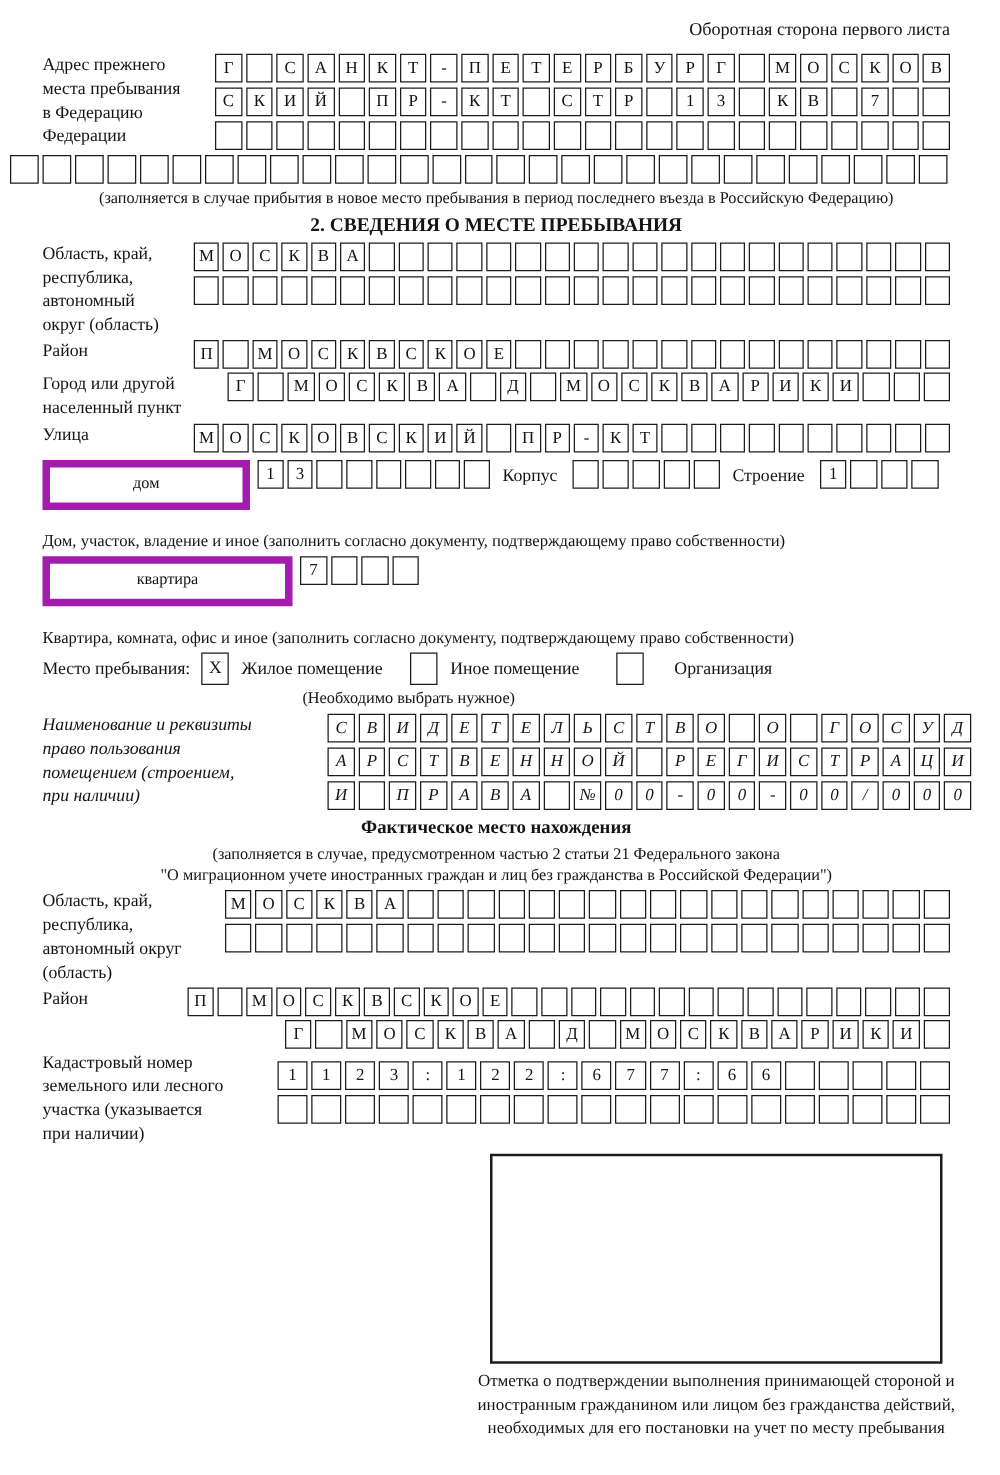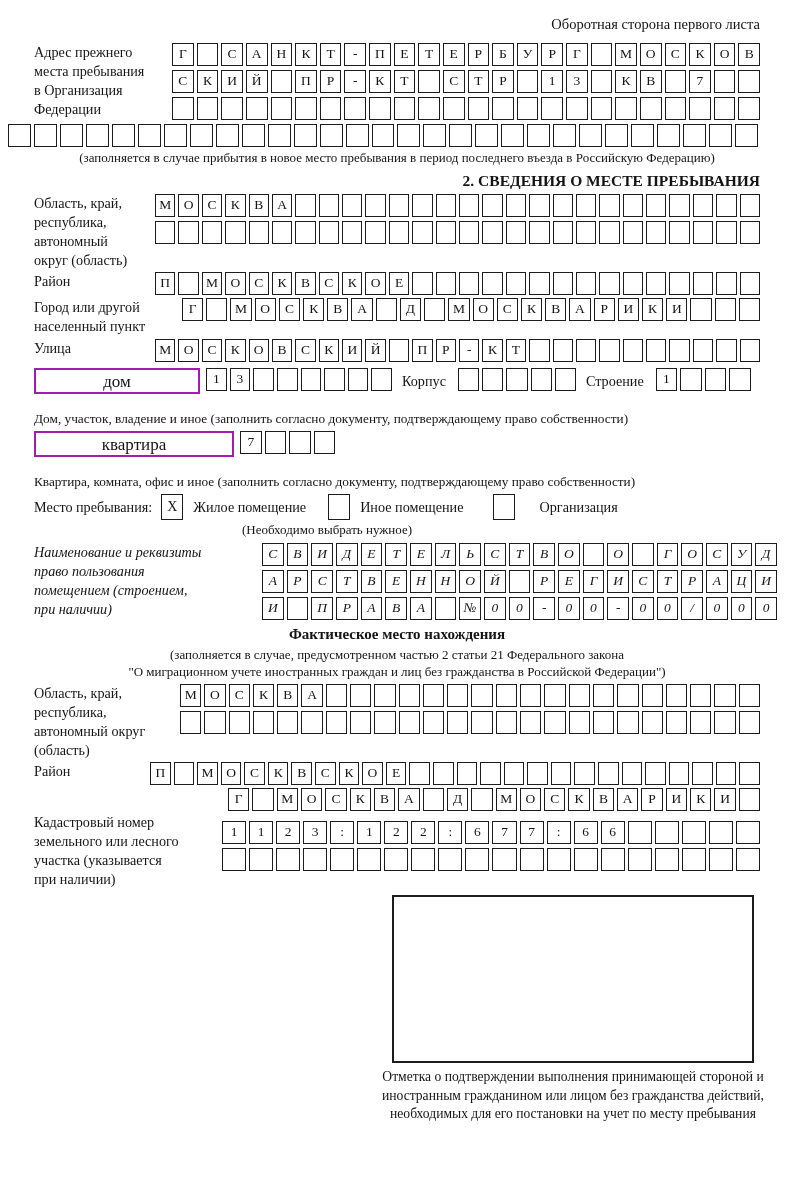--- a/index.html
+++ b/index.html
@@ -24,28 +24,28 @@
   .w588 { width:588px; } .w605 { width:605px; } .w578 { width:578px; }
   .w580 { width:580px; } .w610 { width:610px; } .w532 { width:532px; }
   .w538 { width:538px; } .w515 { width:515px; }
   .w186 { width:186px; } .w118 { width:118px; } .w95 { width:95px; }
   .w750 { width:750px; margin-left:-26px; margin-top:4px; }
 
   .note { font-size:13px; line-height:17px; }
   .center { text-align:center; }
   .smallnote { font-size:13.3px; line-height:17px; margin-top:16px; }
 
-  .h2 { text-align:right; font-weight:bold; font-size:15.5px; margin-top:6px; margin-bottom:4px; }
+  .h2 { text-align:center; font-weight:bold; font-size:15.5px; margin-top:6px; margin-bottom:4px; }
   .h3 { text-align:center; font-weight:bold; font-size:15px; margin-top:6px; }
 
   .mt2 { margin-top:2px; } .mt3 { margin-top:3px; } .mt4 { margin-top:4px; } .mt6 { margin-top:6px; }
 
   .boxfield {
-    border:2px solid #a21caf; height:26px; text-align:center;
-    font-size:17px; line-height:23px;
+    border:6px solid #a21caf; height:40px; text-align:center;
+    font-size:13px; line-height:23px;
   }
   .w166 { width:166px; } .w200 { width:200px; }
   .houserow .cells, .flatrow .cells { margin-left:6px; }
   .houserow .lbl-inline { margin-left:10px; margin-right:6px; }
 
   .ckbox {
     display:inline-block; width:22px; height:26px; border:1.7px solid #1c1c1c;
     text-align:center; font-size:14px; line-height:23px; margin:0 10px 0 9px; flex:none;
   }
   .stayrow { align-items:center; }
@@ -64,21 +64,21 @@
 <body>
 
 <div class="page">
 
   <div class="corner">Оборотная сторона первого листа</div>
 
   <section class="frow">
     <div class="lbl lbl1">
         <div>Адрес прежнего</div>
         <div>места пребывания</div>
-        <div>в Организация</div>
+        <div>в Федерацию</div>
         <div>Федерации</div>
       </div>
     <div class="cellcol">
       <div class="cells w588" style="grid-template-columns: repeat(24, 1fr);">
           <span class="cell">Г</span>
           <span class="cell"></span>
           <span class="cell">С</span>
           <span class="cell">А</span>
           <span class="cell">Н</span>
           <span class="cell">К</span>

